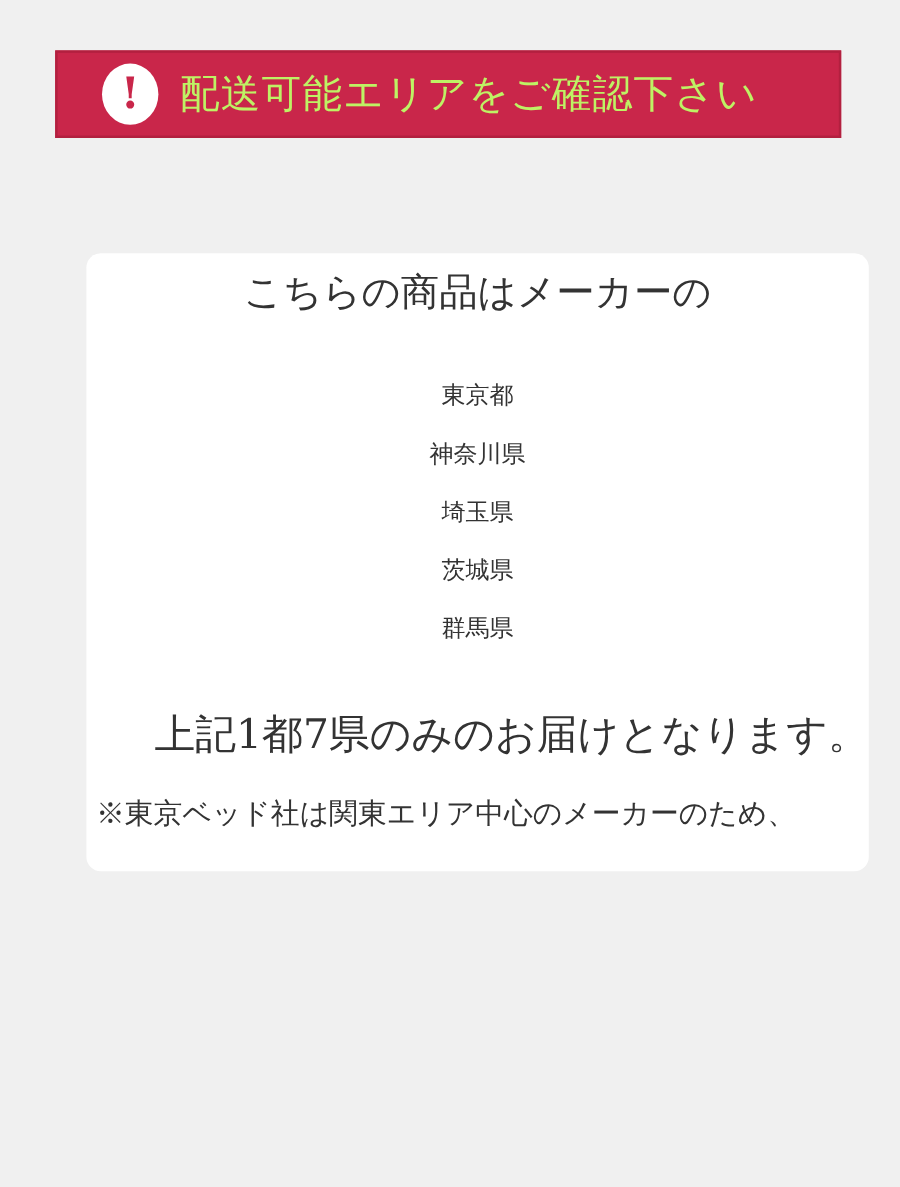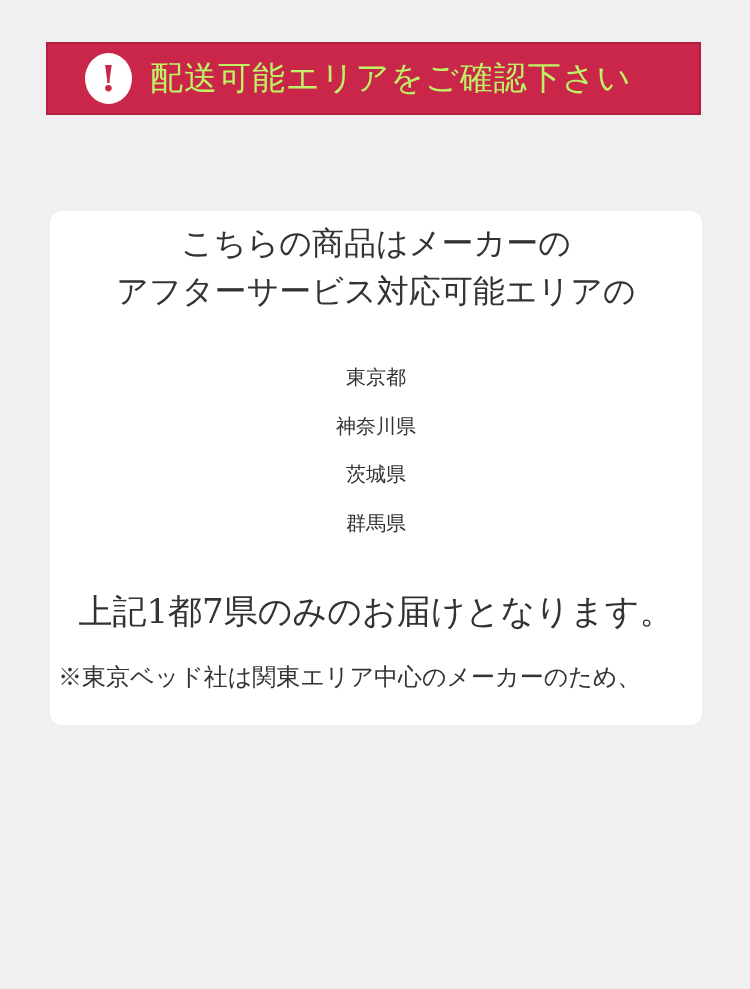--- a/index.html
+++ b/index.html
@@ -44,42 +44,42 @@
   .alert-banner .banner-text {
     color: #bef264;
     font-size: 33px;
     letter-spacing: 1px;
     margin-left: 18px;
     white-space: nowrap;
   }
   .notice-card {
     box-sizing: border-box;
     width: 652px;
-    margin: 96px auto 0 50px;
+    margin: 96px auto 0 72px;
     background: #ffffff;
     border-radius: 12px;
     padding: 8px 0 31px 0;
     overflow: hidden;
   }
   .intro {
     text-align: center;
     font-size: 32px;
     line-height: 48px;
   }
   .prefecture-list {
     list-style: none;
     margin: 38px 0 0 0;
     padding: 0;
     text-align: center;
     font-size: 20px;
     line-height: 48.5px;
   }
   .conclusion {
     margin-top: 40px;
-    text-align: center;
+    text-align: right;
     font-size: 34px;
     line-height: 48px;
   }
   .note {
     margin-top: 26px;
     padding: 0 21px 0 8px;
     font-size: 24px;
     line-height: 33px;
     text-align: left;
   }
@@ -90,26 +90,26 @@
 <div class="alert-banner">
   <span class="alert-icon">
     <span class="bang">!</span>
   </span>
   <span class="banner-text">配送可能エリアをご確認下さい</span>
 </div>
 
 <div class="notice-card">
   <div class="intro">
     <div>こちらの商品はメーカーの</div>
-    <div>アフターサービス対応可能エリアの</div>
   </div>
 
   <ul class="prefecture-list">
     <li>東京都</li>
     <li>神奈川県</li>
+    <li>埼玉県</li>
     <li>茨城県</li>
     <li>群馬県</li>
   </ul>
 
   <div class="conclusion">上記1都7県のみのお届けとなります。</div>
 
   <div class="note">
     <div>※東京ベッド社は関東エリア中心のメーカーのため、</div>
   </div>
 </div>

